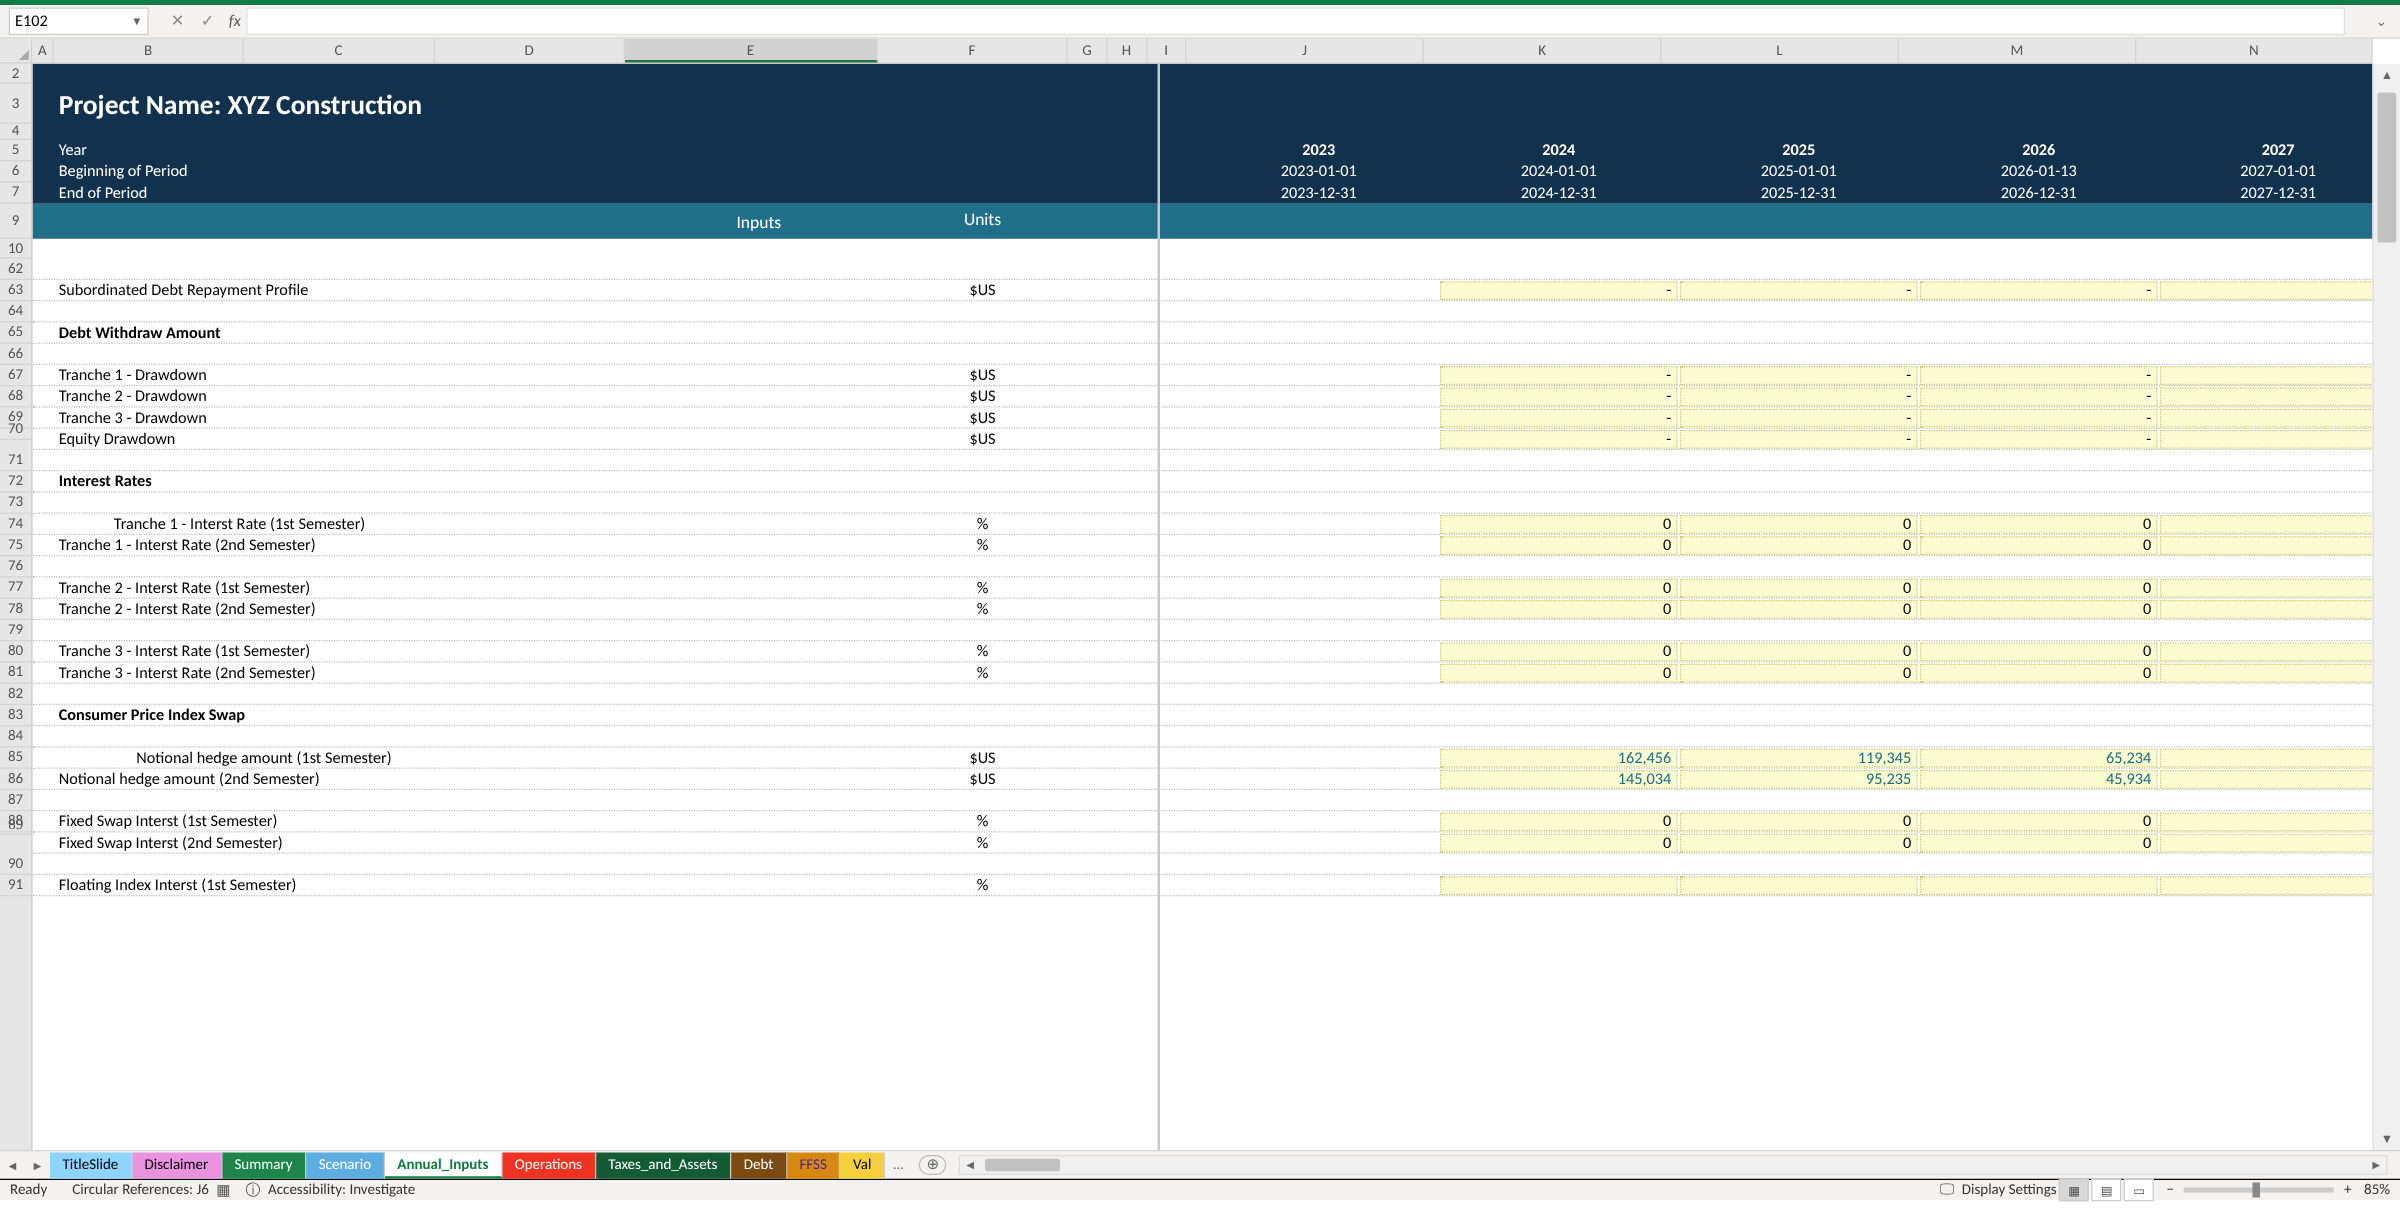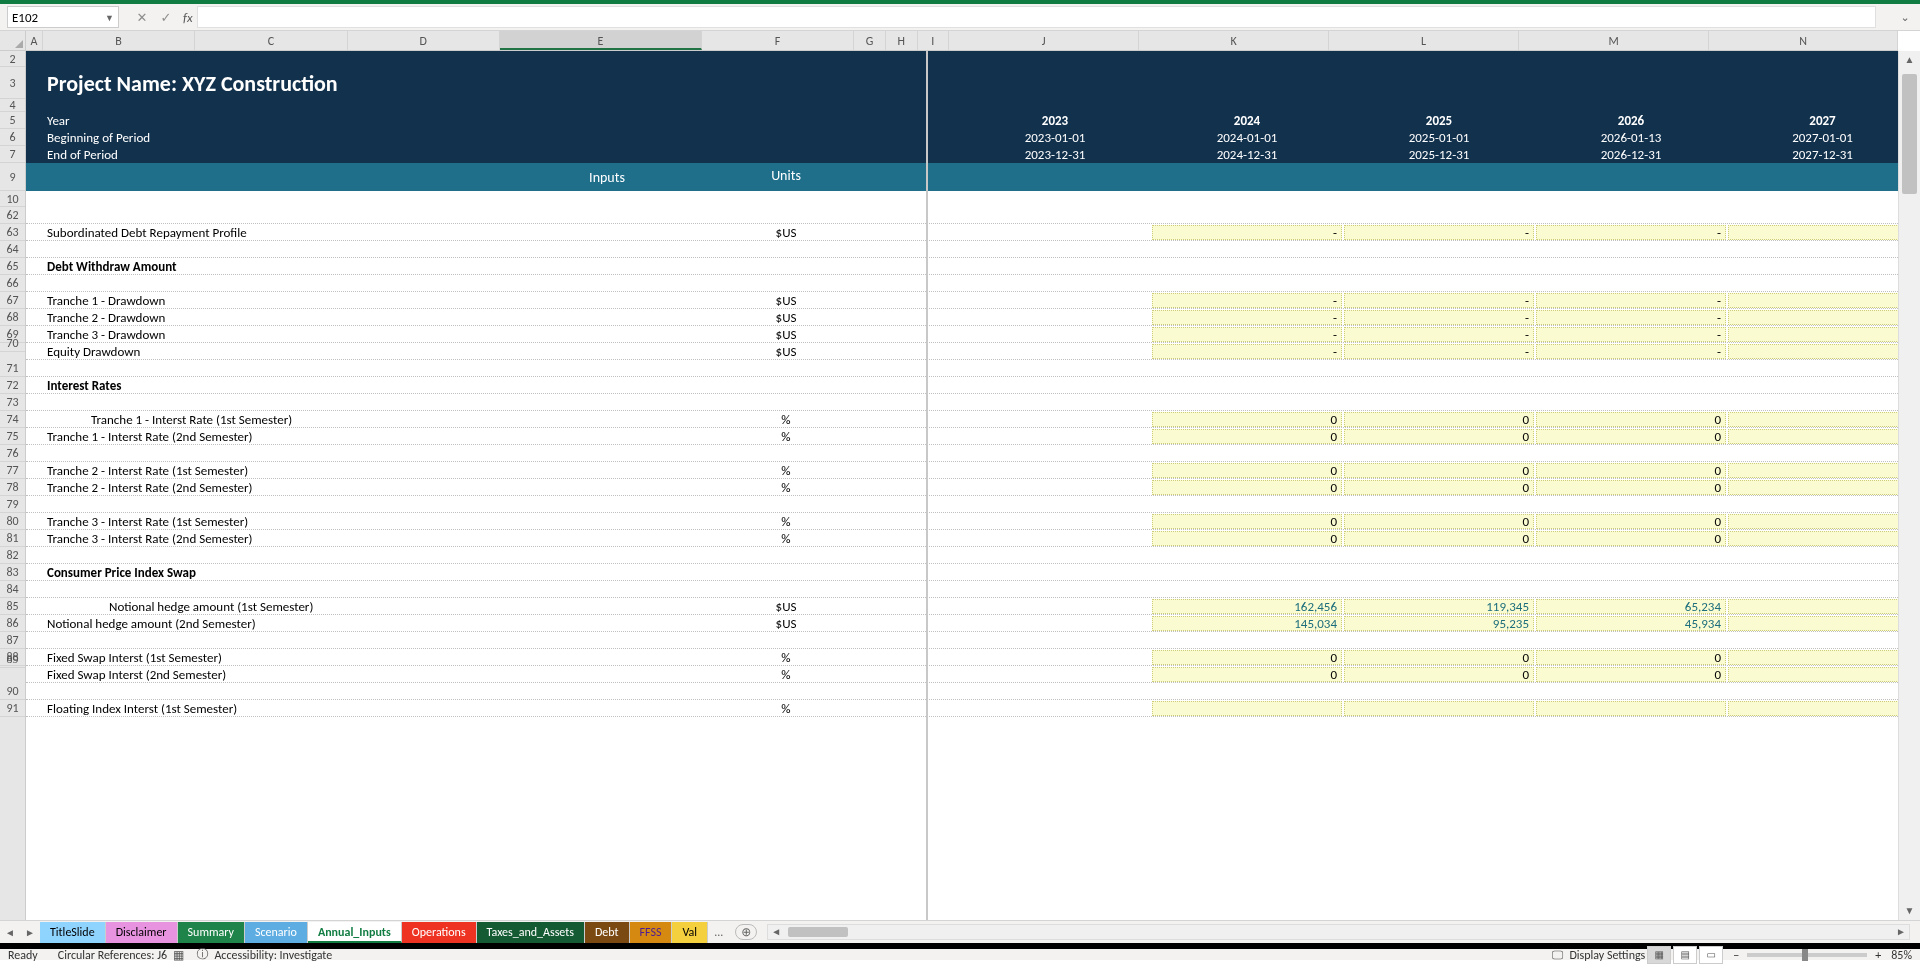--- a/index.html
+++ b/index.html
@@ -73,21 +73,21 @@
 .tab.ffss   { background:#d68910; color:#4c1d95; }
 .tab.val    { background:#f4d03f; color:#000; }
 .tab-more   { padding:0 6px; color:#666; }
 .tab-add    { width:22px; text-align:center; color:#666; border:1px solid #bbb; border-radius:10px; height:16px; line-height:14px; margin-left:6px; font-size:12px; }
 .hscroll { flex:1; margin:0 10px; height:16px; background:#f0f0f0; border:1px solid #ddd; position:relative; }
 .hsb-left,.hsb-right { position:absolute; top:0; bottom:0; width:16px; text-align:center; font-size:10px; color:#666; line-height:14px; }
 .hsb-left{left:0}.hsb-right{right:0}
 .hsb-thumb{position:absolute; left:20px; top:2px; bottom:2px; width:60px; background:#c1c1c1; border-radius:2px;}
 
 
-.status { height:17px; background:#f3f2f1; border-top:6px solid #000000; display:flex; align-items:center; font-size:12px; color:#333; padding:0 8px; }
+.status { height:17px; background:#f3f2f1; border-top:1px solid #000000; display:flex; align-items:center; font-size:12px; color:#333; padding:0 8px; }
 .status .spacer{flex:1}
 .status .viewbtn{width:24px; height:18px; border:1px solid #ccc; margin-left:2px; display:flex; align-items:center; justify-content:center; font-size:10px; color:#555; background:#fff;}
 .status .viewbtn.active{background:#d8d8d8;}
 .zoom-slider{width:120px; height:4px; background:#ccc; margin:0 8px; position:relative;}
 .zoom-slider .knob{position:absolute; left:46%; top:-4px; width:6px; height:12px; background:#888;}
 .status .icon-sm{margin:0 6px; color:#555;}
 </style>
 </head>
 <body>
 

